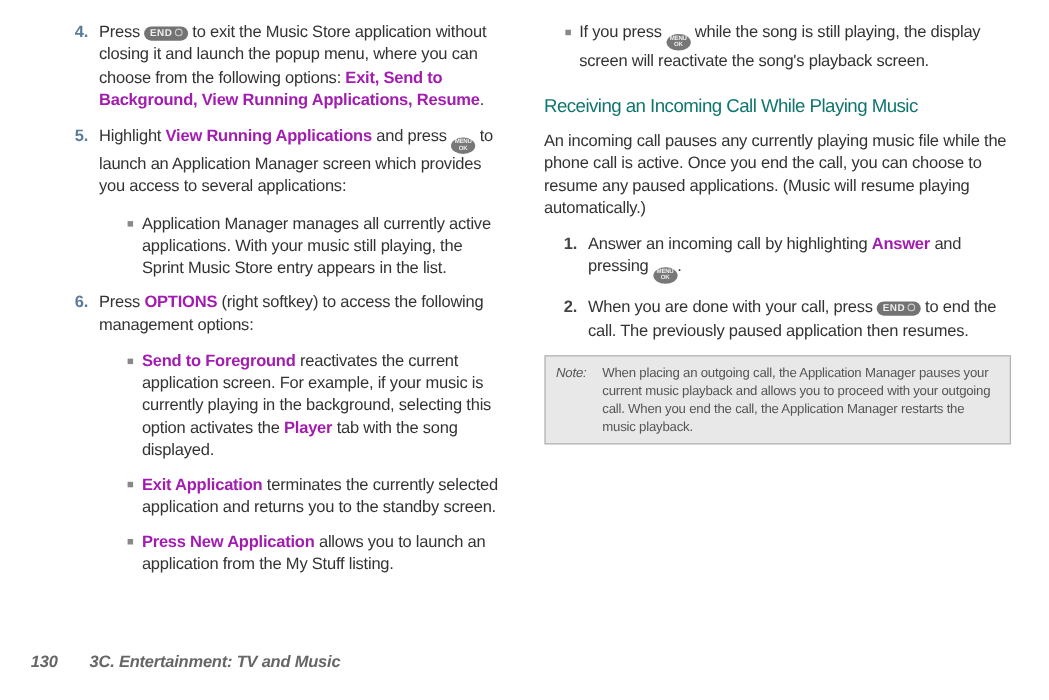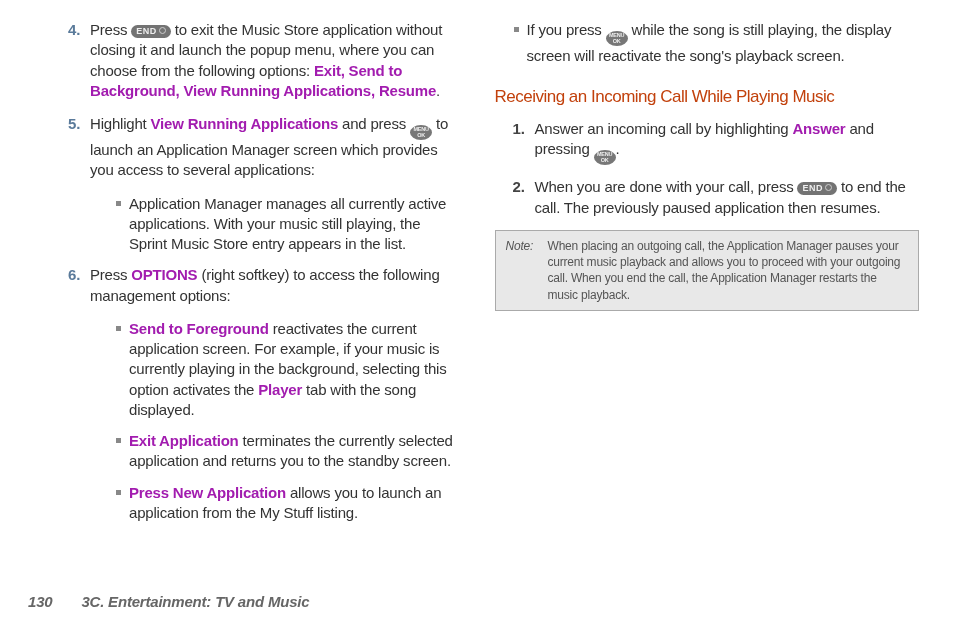--- a/index.html
+++ b/index.html
@@ -46,21 +46,21 @@
     position: absolute;
     left: -13px;
     top: 7px;
     width: 5px;
     height: 5px;
     background: #888;
   }
   .bold { font-weight: bold; color: #a21caf; }
   .heading {
     font-size: 17px;
-    color: #c2410c;
+    color: #0f766e;
     margin-bottom: 10px;
     margin-top: 20px;
     letter-spacing: -0.5px;
   }
   .para {
     margin-bottom: 12px;
   }
   .ritem {
     margin-left: 40px;
     position: relative;
@@ -199,20 +199,21 @@
     <div class="sub-bullet" style="margin-left:32px;">
       <span>If you press </span>
       <span class="ok-key">
           <span class="ok-inner"><span>MENU</span><br><span>OK</span></span>
         </span>
       <span> while the song is still playing, the display screen will reactivate the song's playback screen.</span>
     </div>
 
     <div class="heading">Receiving an Incoming Call While Playing Music</div>
 
+    <div class="para">An incoming call pauses any currently playing music file while the phone call is active. Once you end the call, you can choose to resume any paused applications. (Music will resume playing automatically.)</div>
 
     <div class="ritem">
       <span class="num">1.</span>
       <span>Answer an incoming call by highlighting </span>
       <span class="bold">Answer</span>
       <span> and pressing </span>
       <span class="ok-key">
           <span class="ok-inner"><span>MENU</span><br><span>OK</span></span>
         </span><span>.</span>
     </div>

